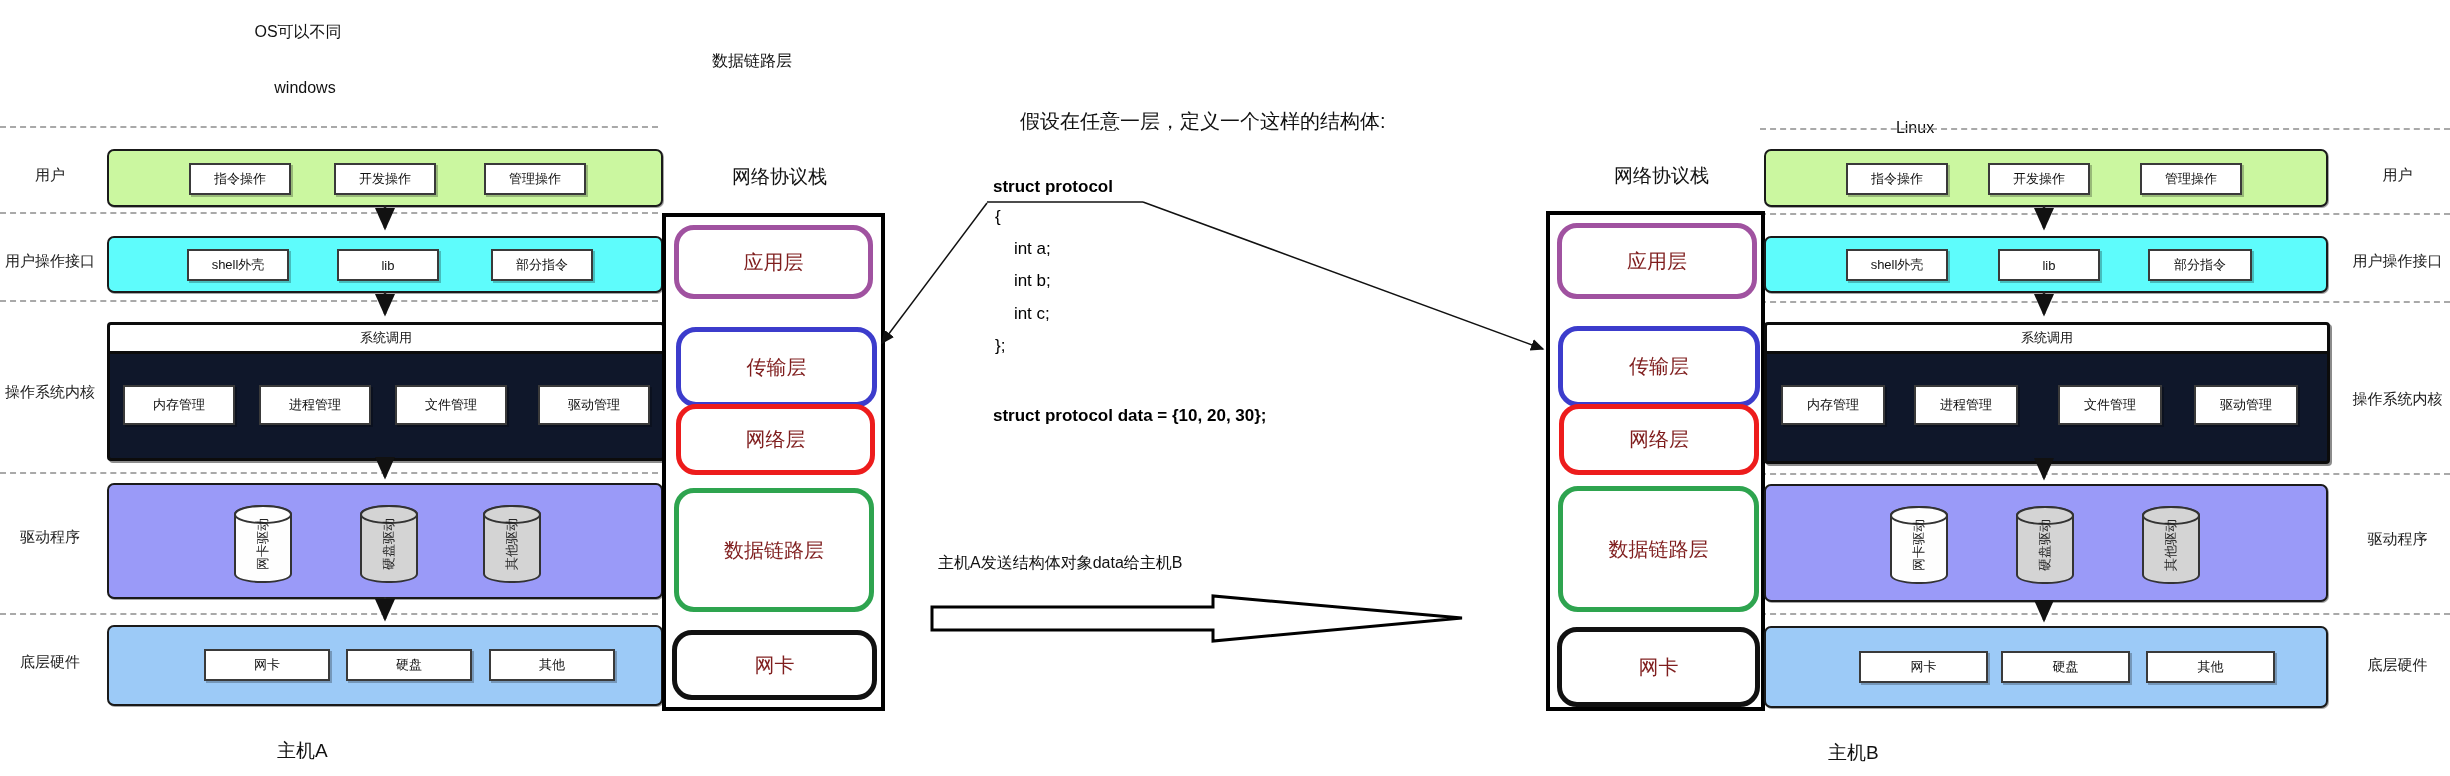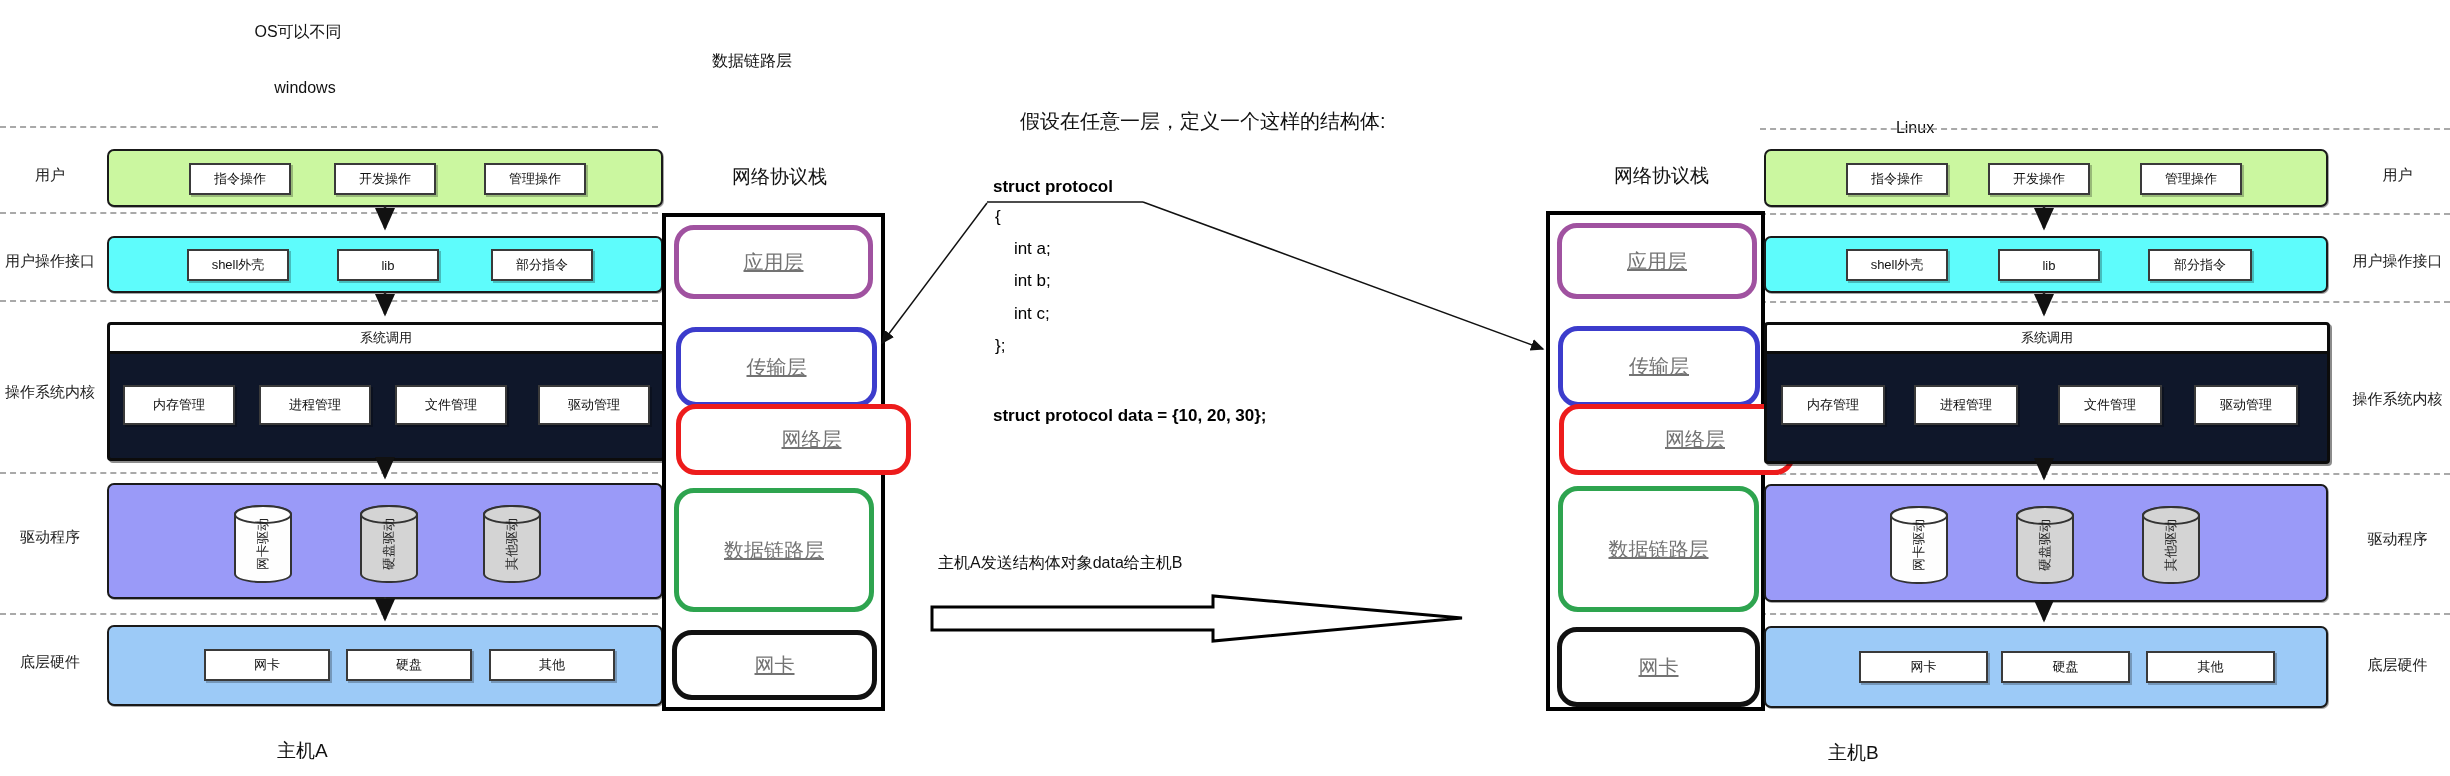--- a/index.html
+++ b/index.html
@@ -23,24 +23,24 @@
                  display:flex;align-items:center;justify-content:center;font-size:13px;}
   .cyl{position:absolute;width:54px;height:74px;background:#d4d4d4;border:2px solid #333;border-radius:27px/9px;}
   .cyl::before{content:"";position:absolute;top:-2px;left:-2px;width:54px;height:15px;background:inherit;
                border:2px solid #333;border-radius:50%;}
   .cyl-white{background:#fefefe;}
   .cyl-label{position:absolute;top:50%;left:50%;transform:translate(-50%,-50%) rotate(-90deg);
              white-space:nowrap;font-size:13px;color:#222;}
   .pstack{position:absolute;background:#fff;border:4px solid #000;}
   .pstack-title{font-size:19px;text-align:center;padding-left:10px;}
   .player{position:absolute;background:#fff;border-style:solid;border-width:5px;border-radius:20px;
-          display:flex;align-items:center;justify-content:center;font-size:20px;color:#737373;text-decoration:underline;}
+          display:flex;align-items:center;justify-content:center;font-size:20px;color:#7f1d1d;}
   .bo-app{border-color:#a052a0;}
   .bo-trans{border-color:#3c3ccc;}
-  .bo-net{border-color:#ed1c1c;padding-left:36px;}
+  .bo-net{border-color:#ed1c1c;}
   .bo-data{border-color:#2ea44f;}
   .bo-nic{border-color:#111;}
   .code{font-size:17px;white-space:pre;color:#000;}
   .code-strong{font-weight:600;}
   .host-label{font-size:19px;text-align:left;}
   svg.overlay{position:absolute;left:0;top:0;pointer-events:none;}
 </style>
 </head>
 <body>
 

